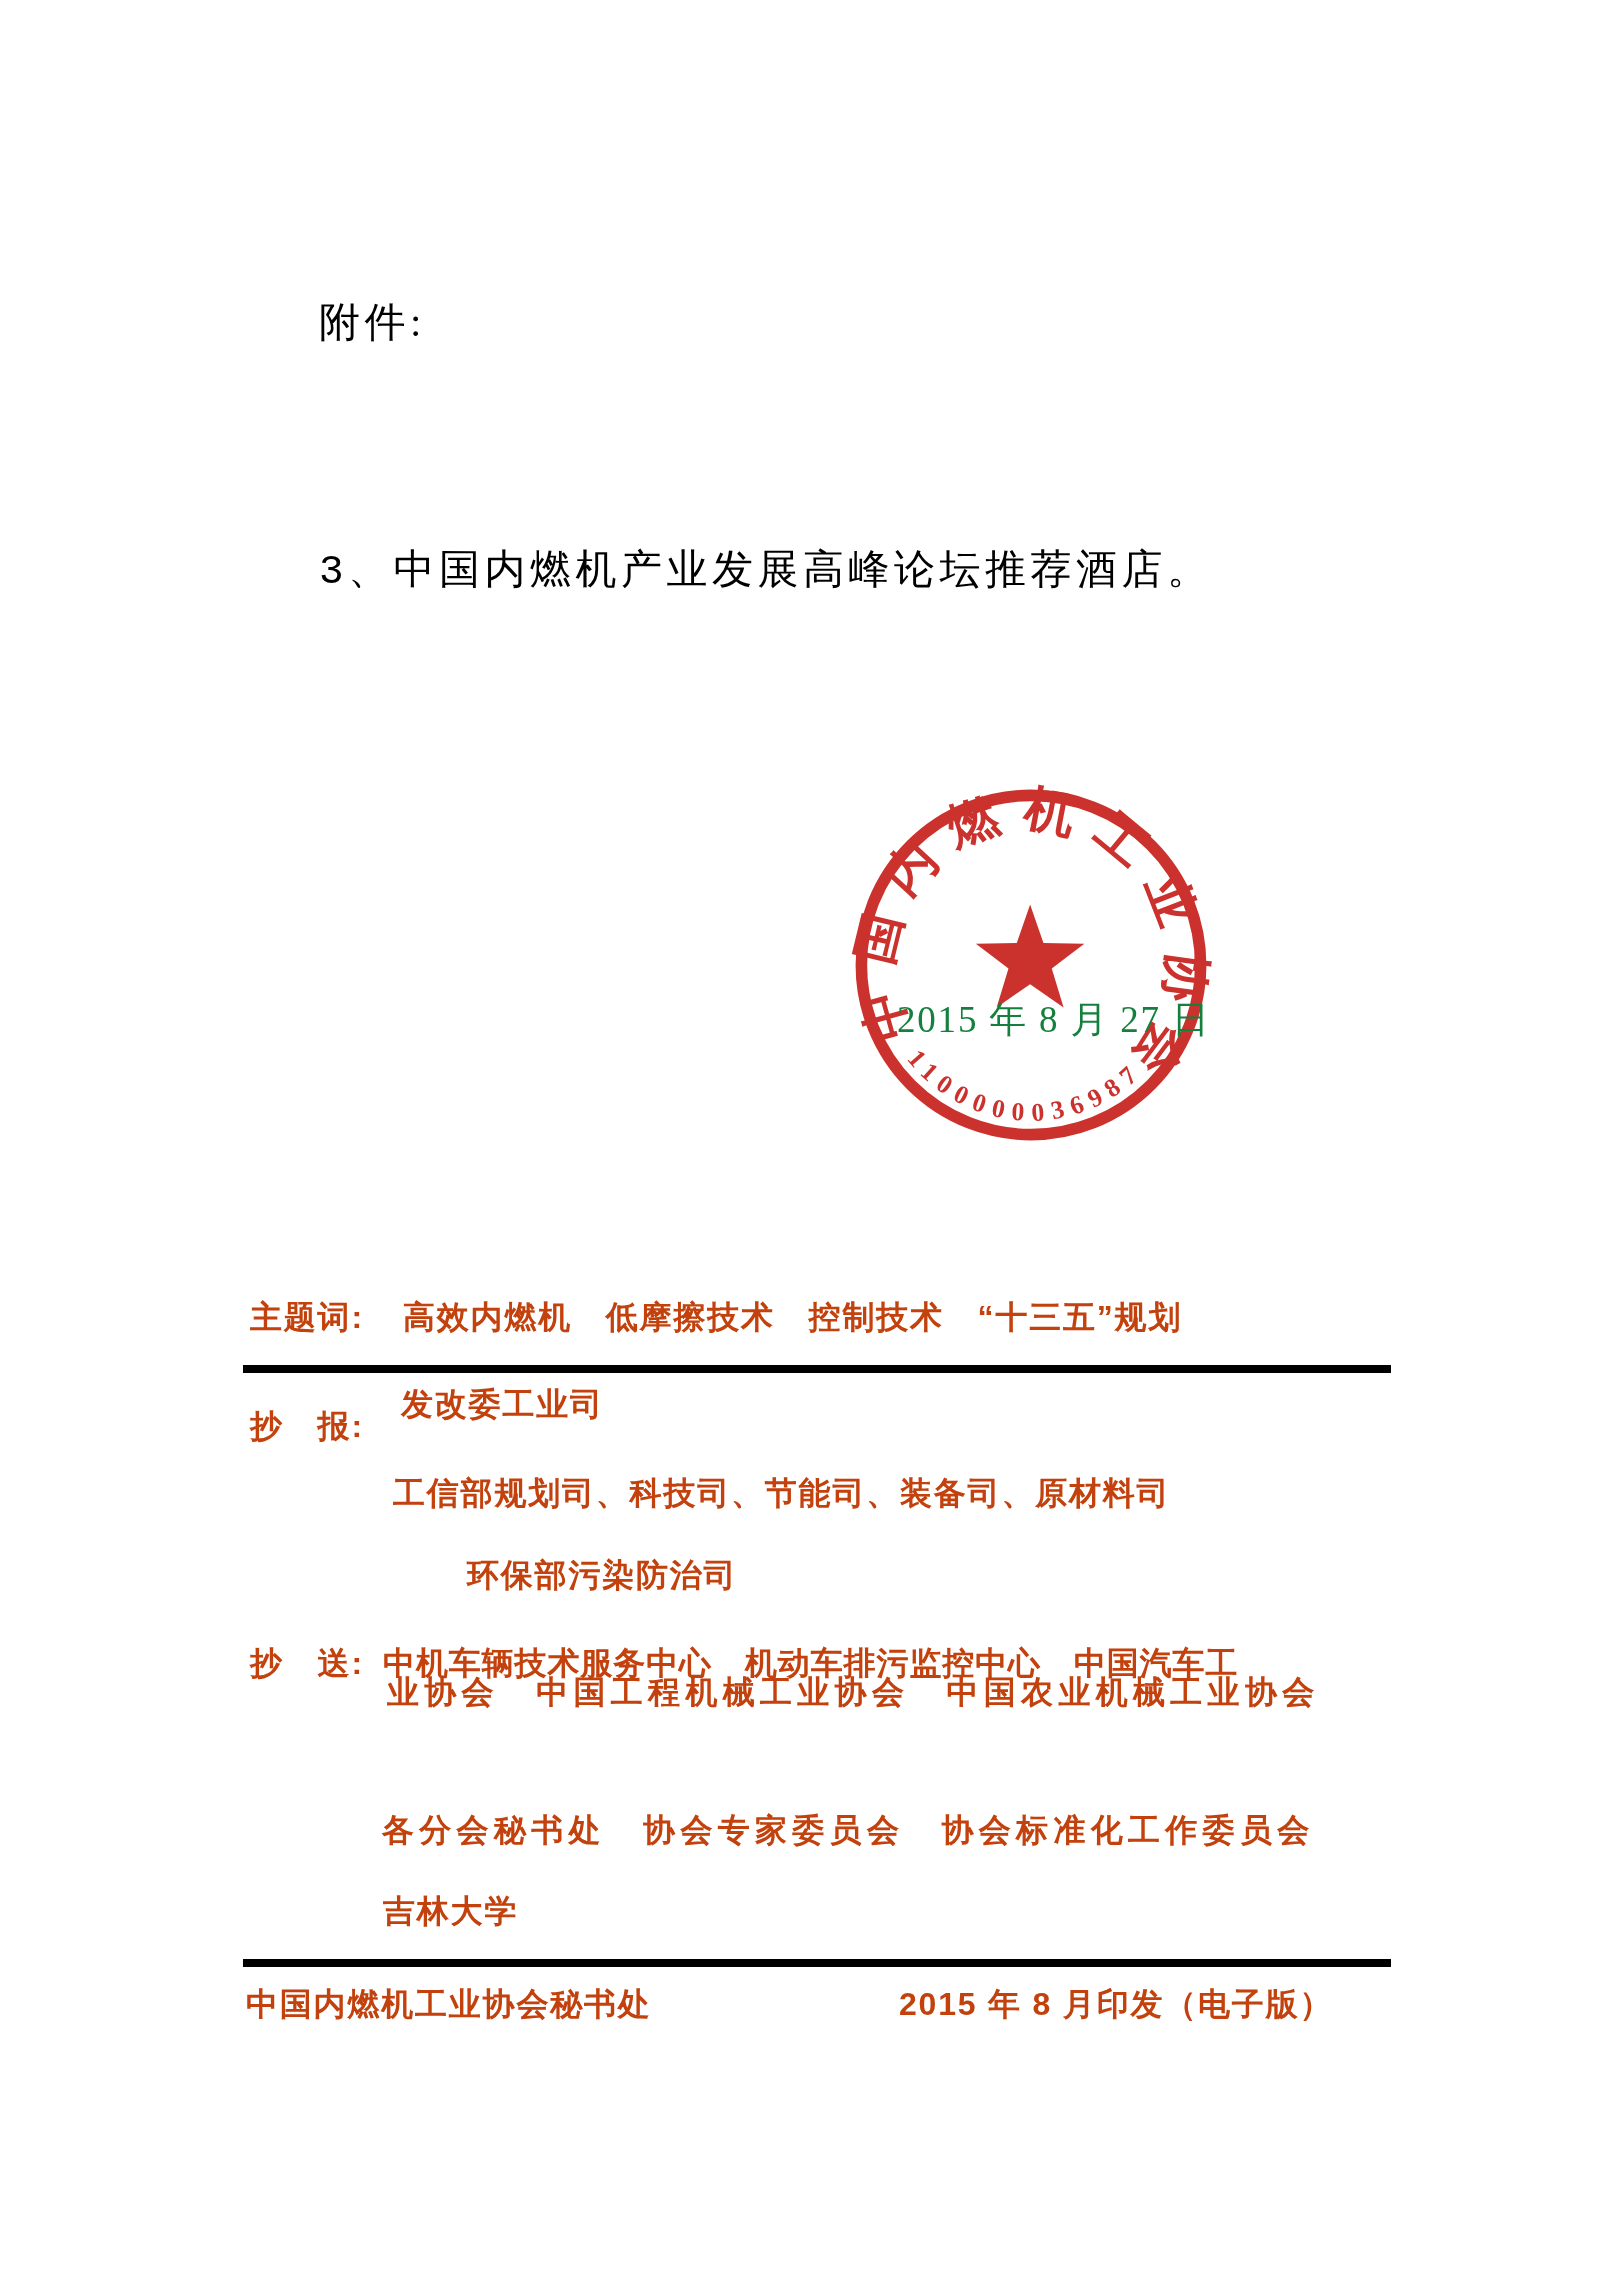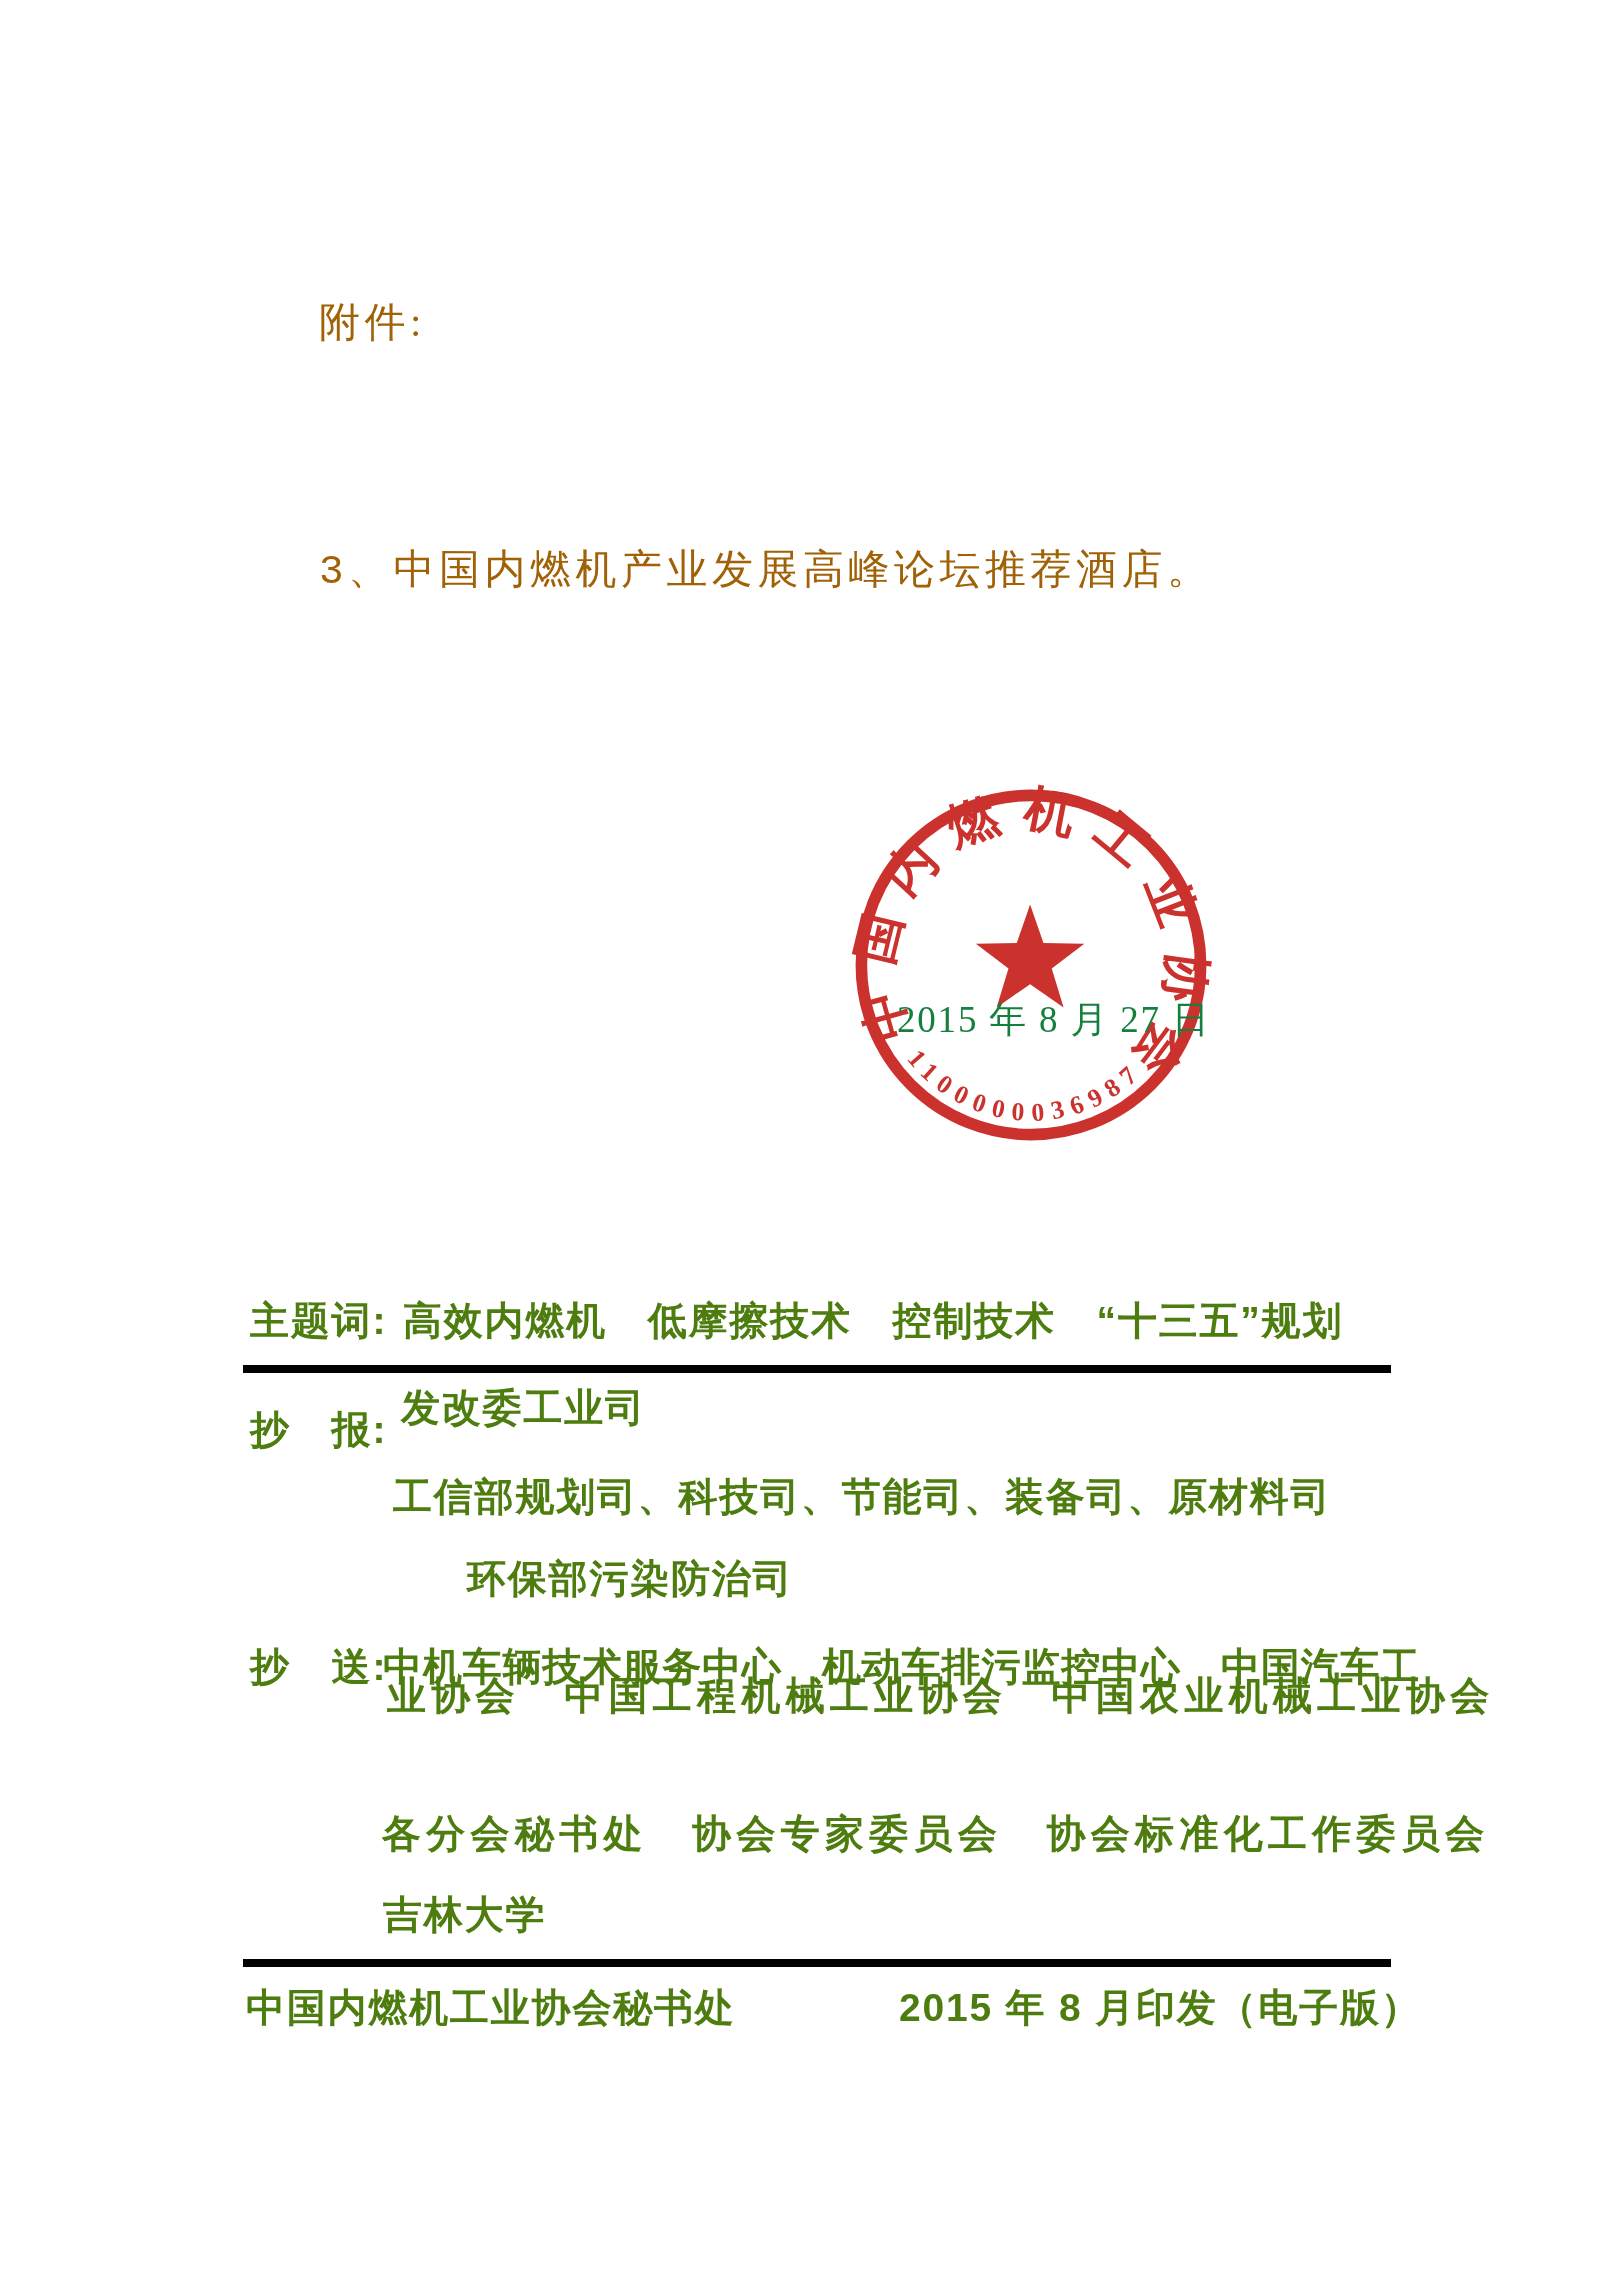--- a/index.html
+++ b/index.html
@@ -11,32 +11,32 @@
     overflow: hidden;
     color: #151515;
   }
   
   .serif-text {
     position: absolute;
     font-family: "Liberation Serif", "DejaVu Serif", serif;
     font-size: 41px;
     line-height: 1.1;
     letter-spacing: 4.5px;
-    color: #a16207;
+    color: #000000;
     white-space: nowrap;
   }
   
   .bold-text {
     position: absolute;
     font-family: "Liberation Sans", "DejaVu Sans", sans-serif;
     font-weight: bold;
-    font-size: 39px;
+    font-size: 32px;
     line-height: 1.1;
     letter-spacing: 1.8px;
-    color: #4d7c0f;
+    color: #c2410c;
     white-space: nowrap;
   }
   .attach-label { left: 319px; top: 300px; }
   .item-1 { left: 319px; top: 381px; }
   .item-2 { left: 319px; top: 467px; }
   .item-3 { left: 319px; top: 550px; font-family: Liberation Mono, monospace; }
 
   .seal-wrap {
     position: absolute;
     left: 844px;

